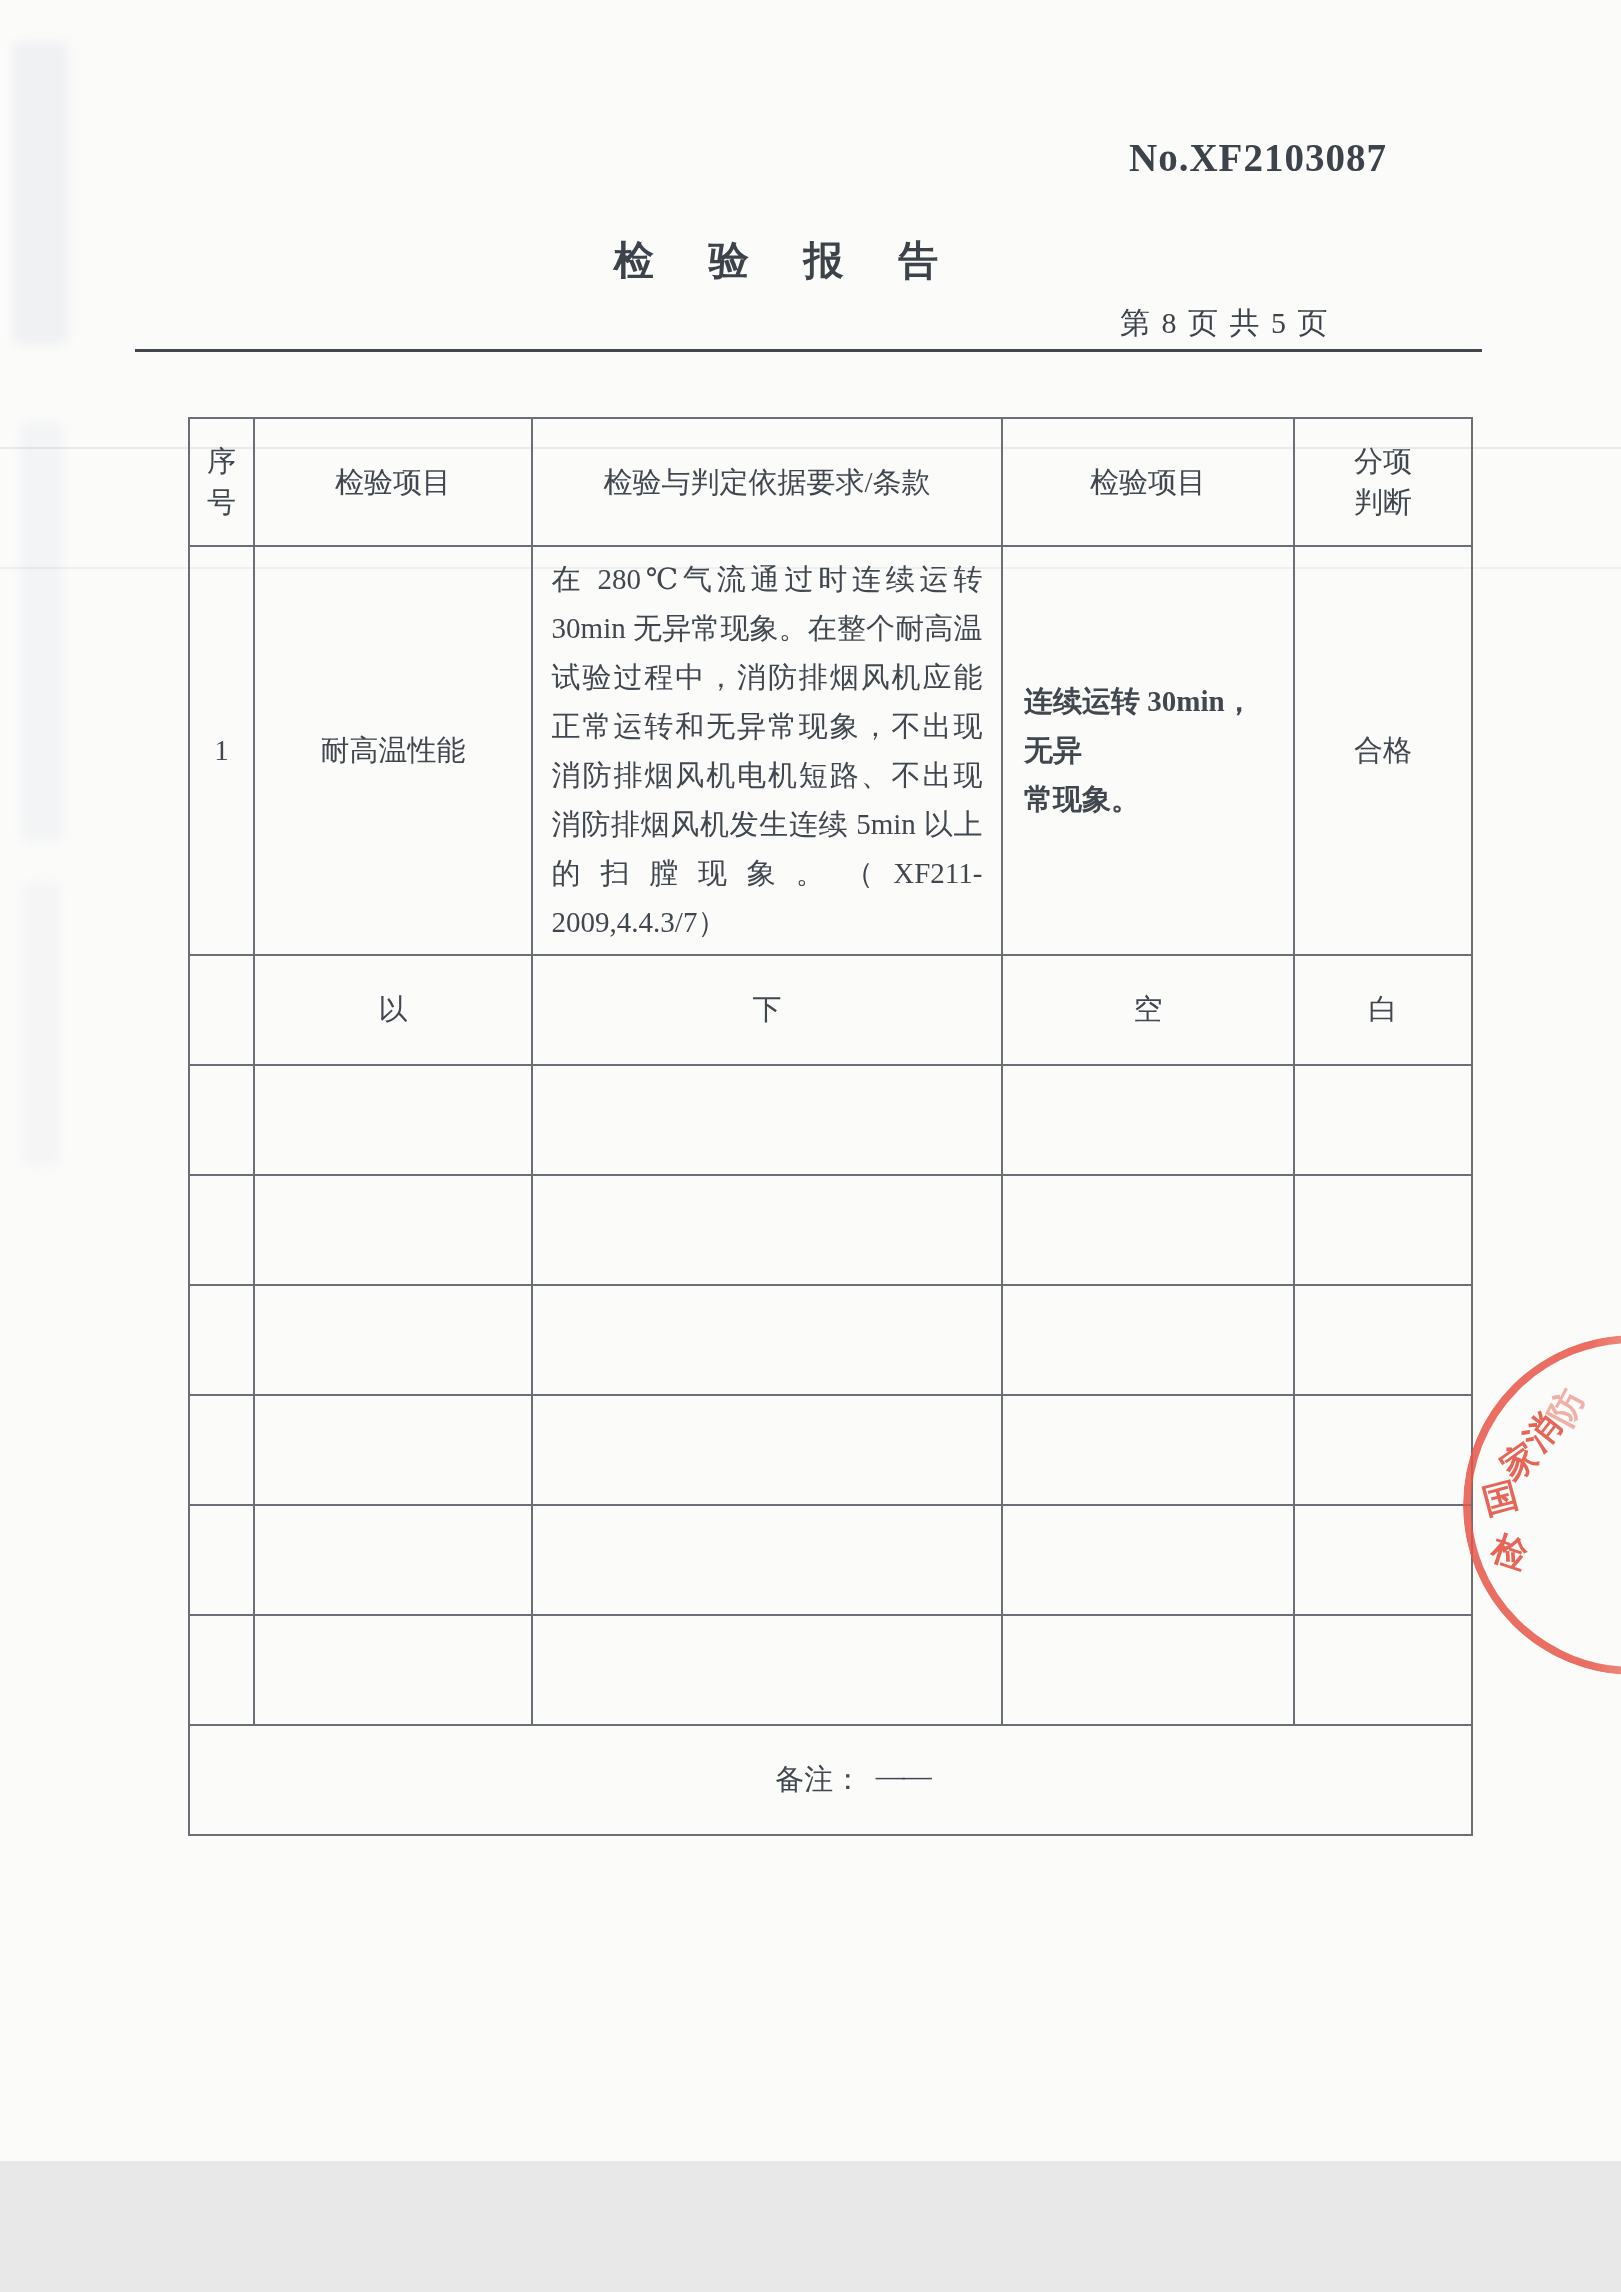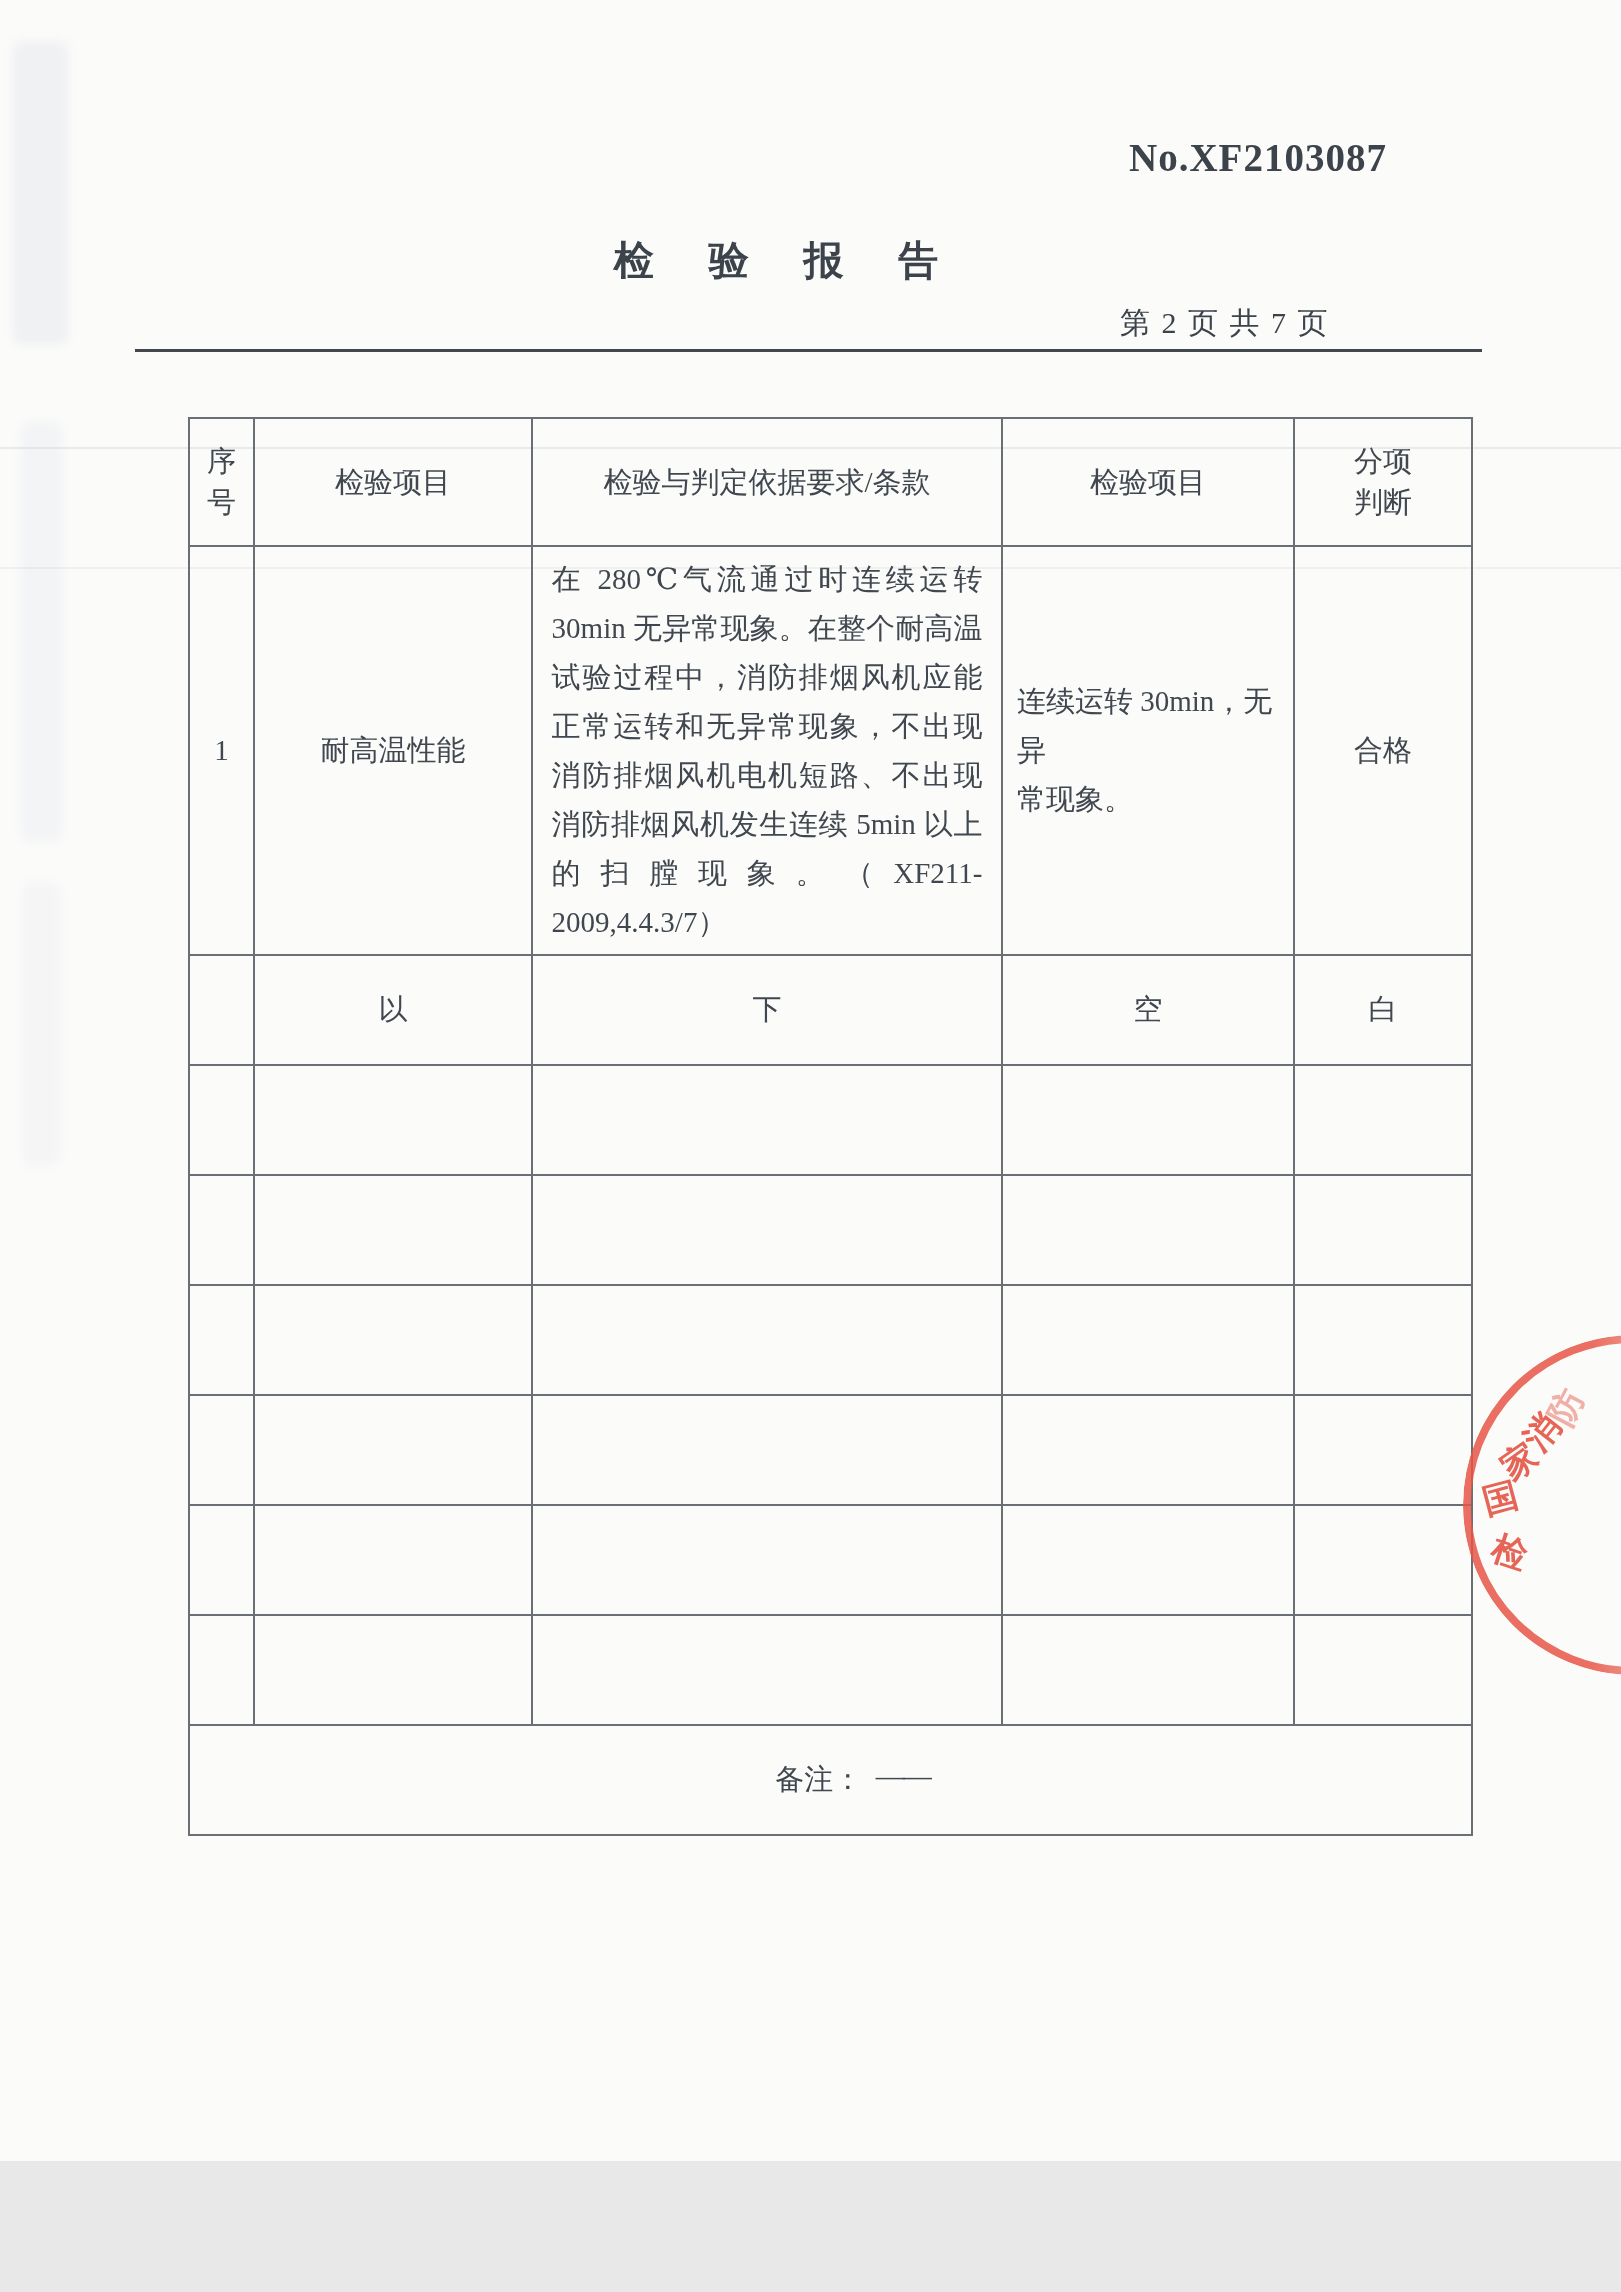--- a/index.html
+++ b/index.html
@@ -59,21 +59,21 @@
   }
   tr.head-row    { height:128px; }
   tr.head-row th { white-space:pre-line; line-height:41px; }
   tr.data-row    { height:409px; }
   td.basis-cell  {
     text-align:justify; text-justify:inter-ideograph;
     padding:0 18.6px; line-height:49px;border-radius:31px;
   }
   td.result-cell {
     text-align:left; white-space:pre-line;
-    padding:0 14px; line-height:49px;
+    padding:0 21px; line-height:49px;font-weight:bold;
   }
   tr.blank-row  { height:110px; }
   tr.blank-row td { border-top:2.9px solid #5b6168; }
   tr.empty-row  { height:110px; }
   tr.remarks-row { height:110px; }
   tr.remarks-row td { text-align:center; padding-left:45px; }
   .remarks-dash { letter-spacing:-2px; position:relative; top:-2.9px; padding-left:13.7px; }
 
   
   .stamp { position:absolute; left:1451px; top:1313px; width:171px; height:392px; }
@@ -104,21 +104,21 @@
 <div class="page">
 
   <div class="scan-smudge s1"></div>
   <div class="scan-smudge s2"></div>
   <div class="scan-smudge s3"></div>
   <div class="scan-line l1"></div>
   <div class="scan-line l2"></div>
 
   <div class="report-no">No.XF2103087</div>
   <h1 class="doc-title">检 验 报 告</h1>
-  <div class="page-info">第 2 页 共 7 页</div>
+  <div class="page-info">第 8 页 共 5 页</div>
   <div class="head-rule"></div>
 
   <table class="report-table">
     <colgroup>
       <col style="width:65px">
         <col style="width:278px">
         <col style="width:470px">
         <col style="width:292px">
         <col style="width:178px">
     </colgroup>

